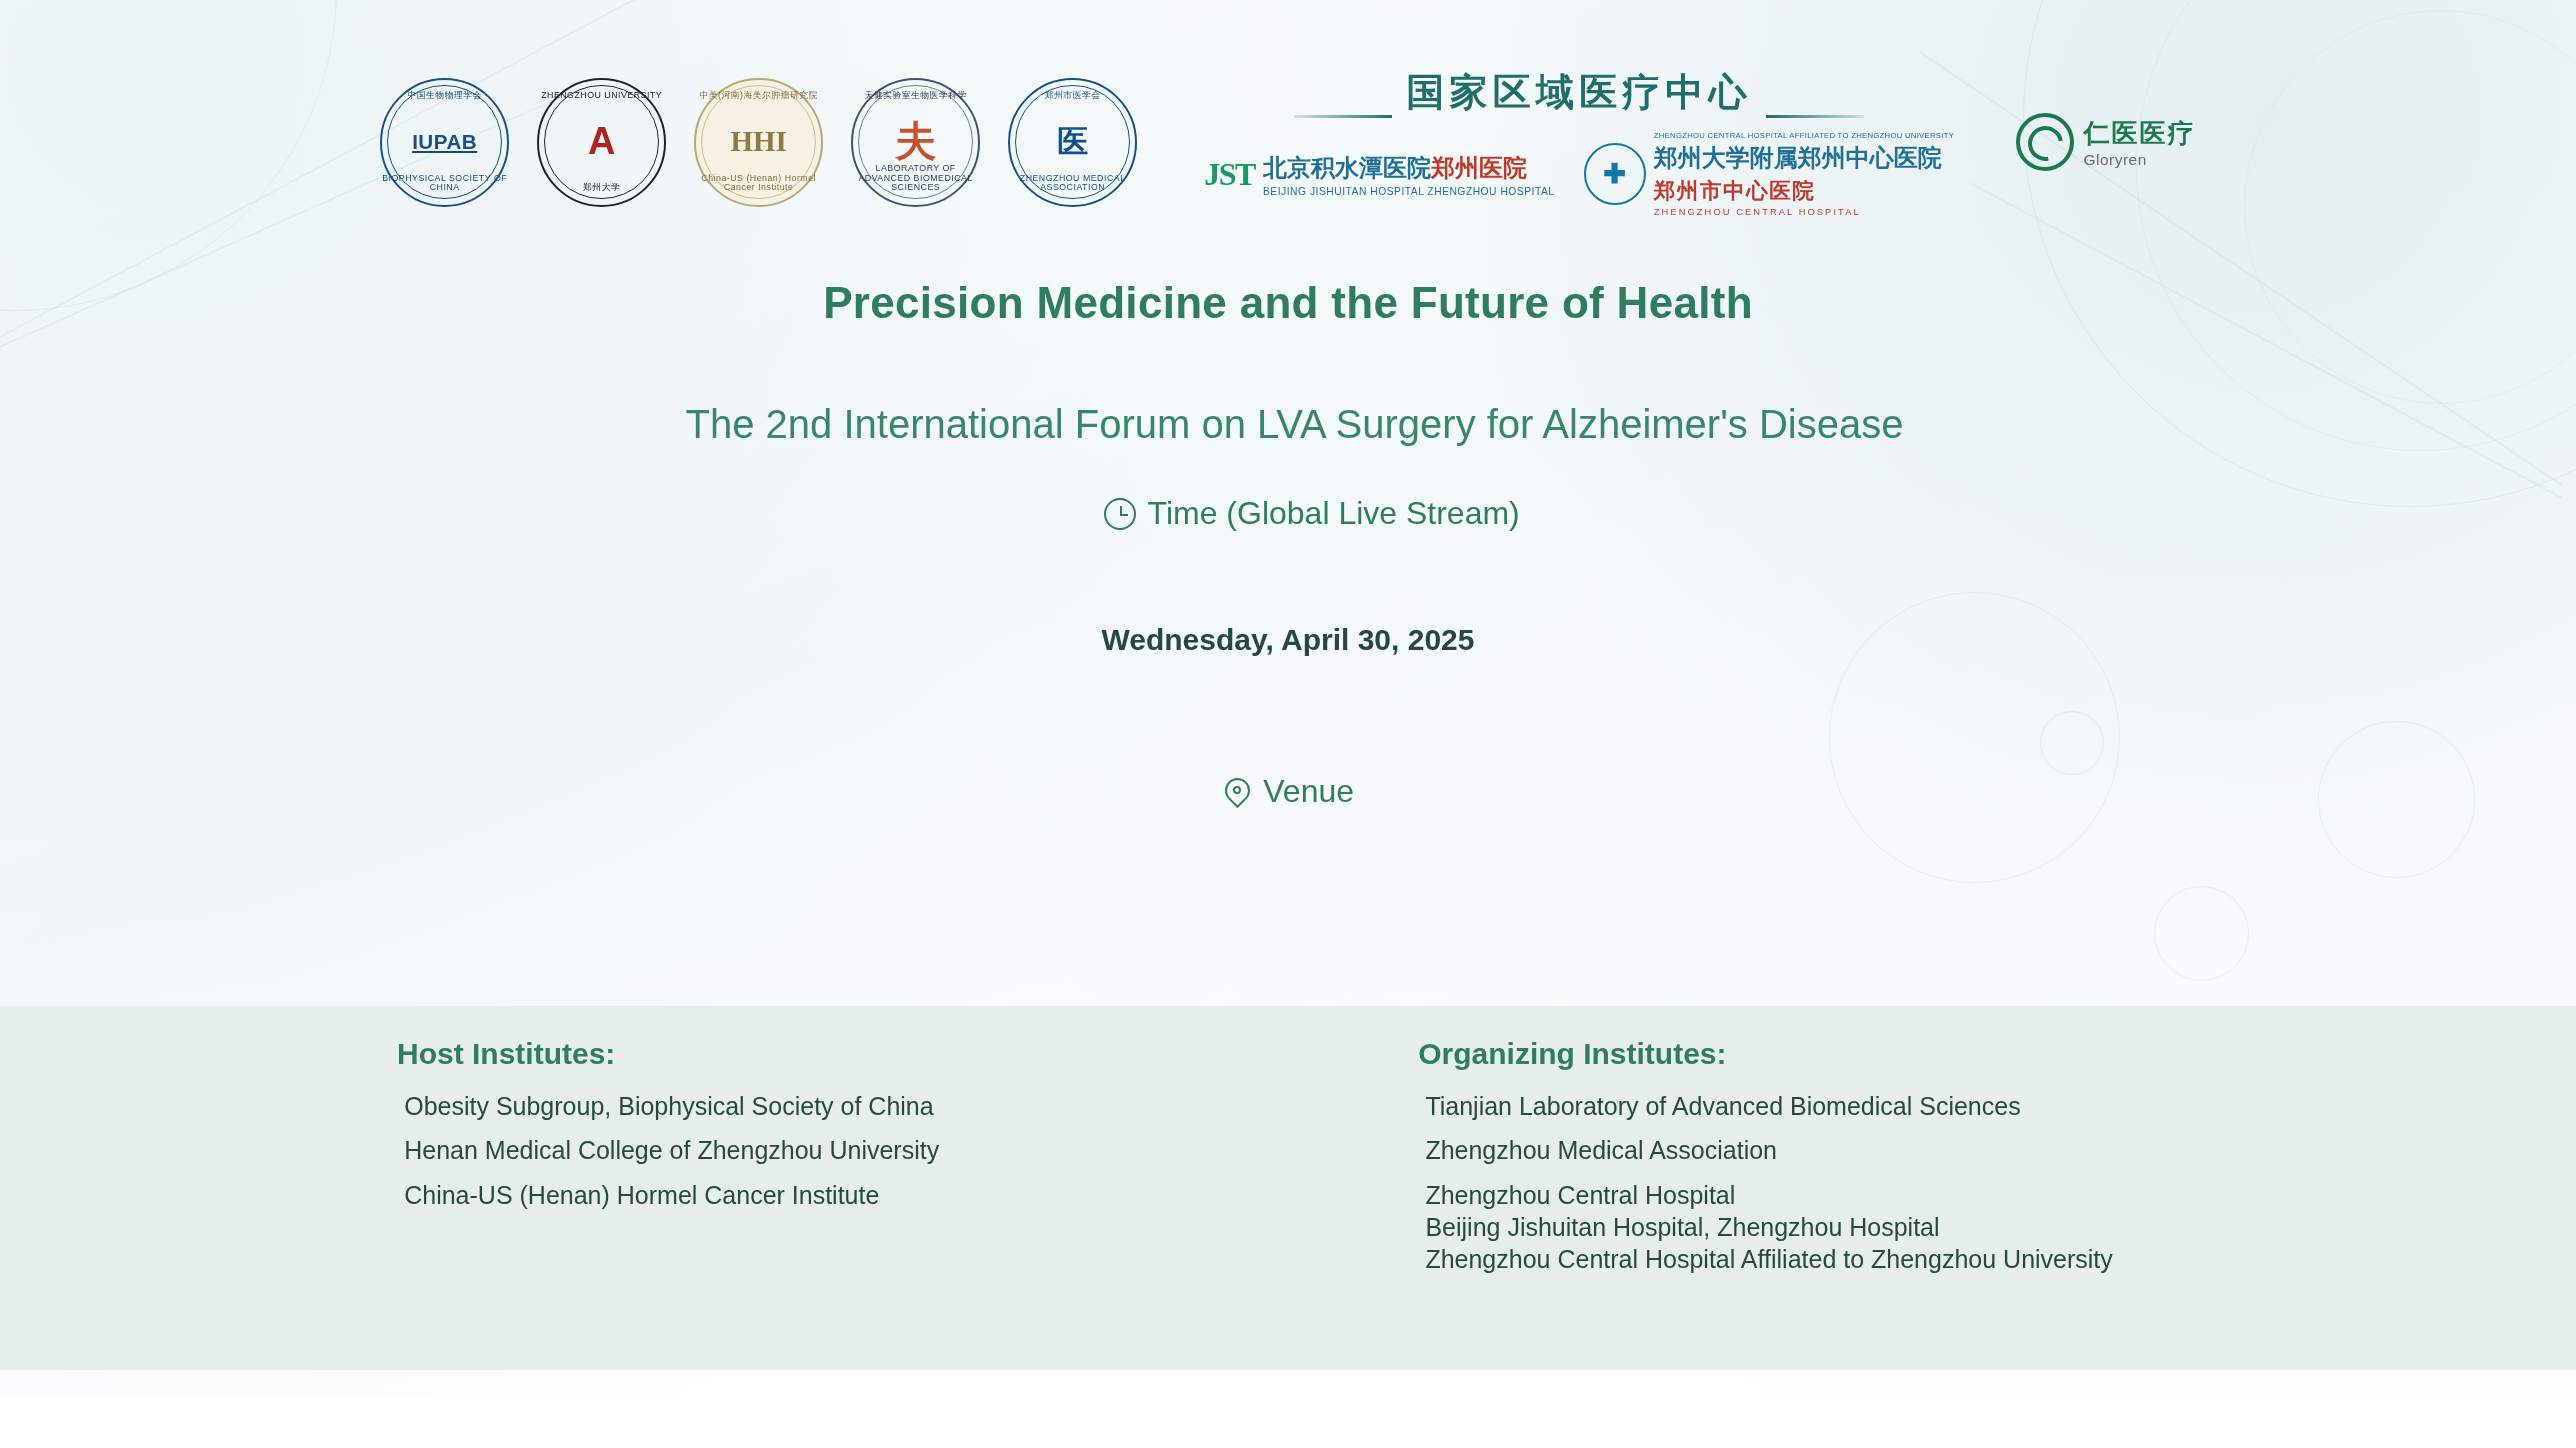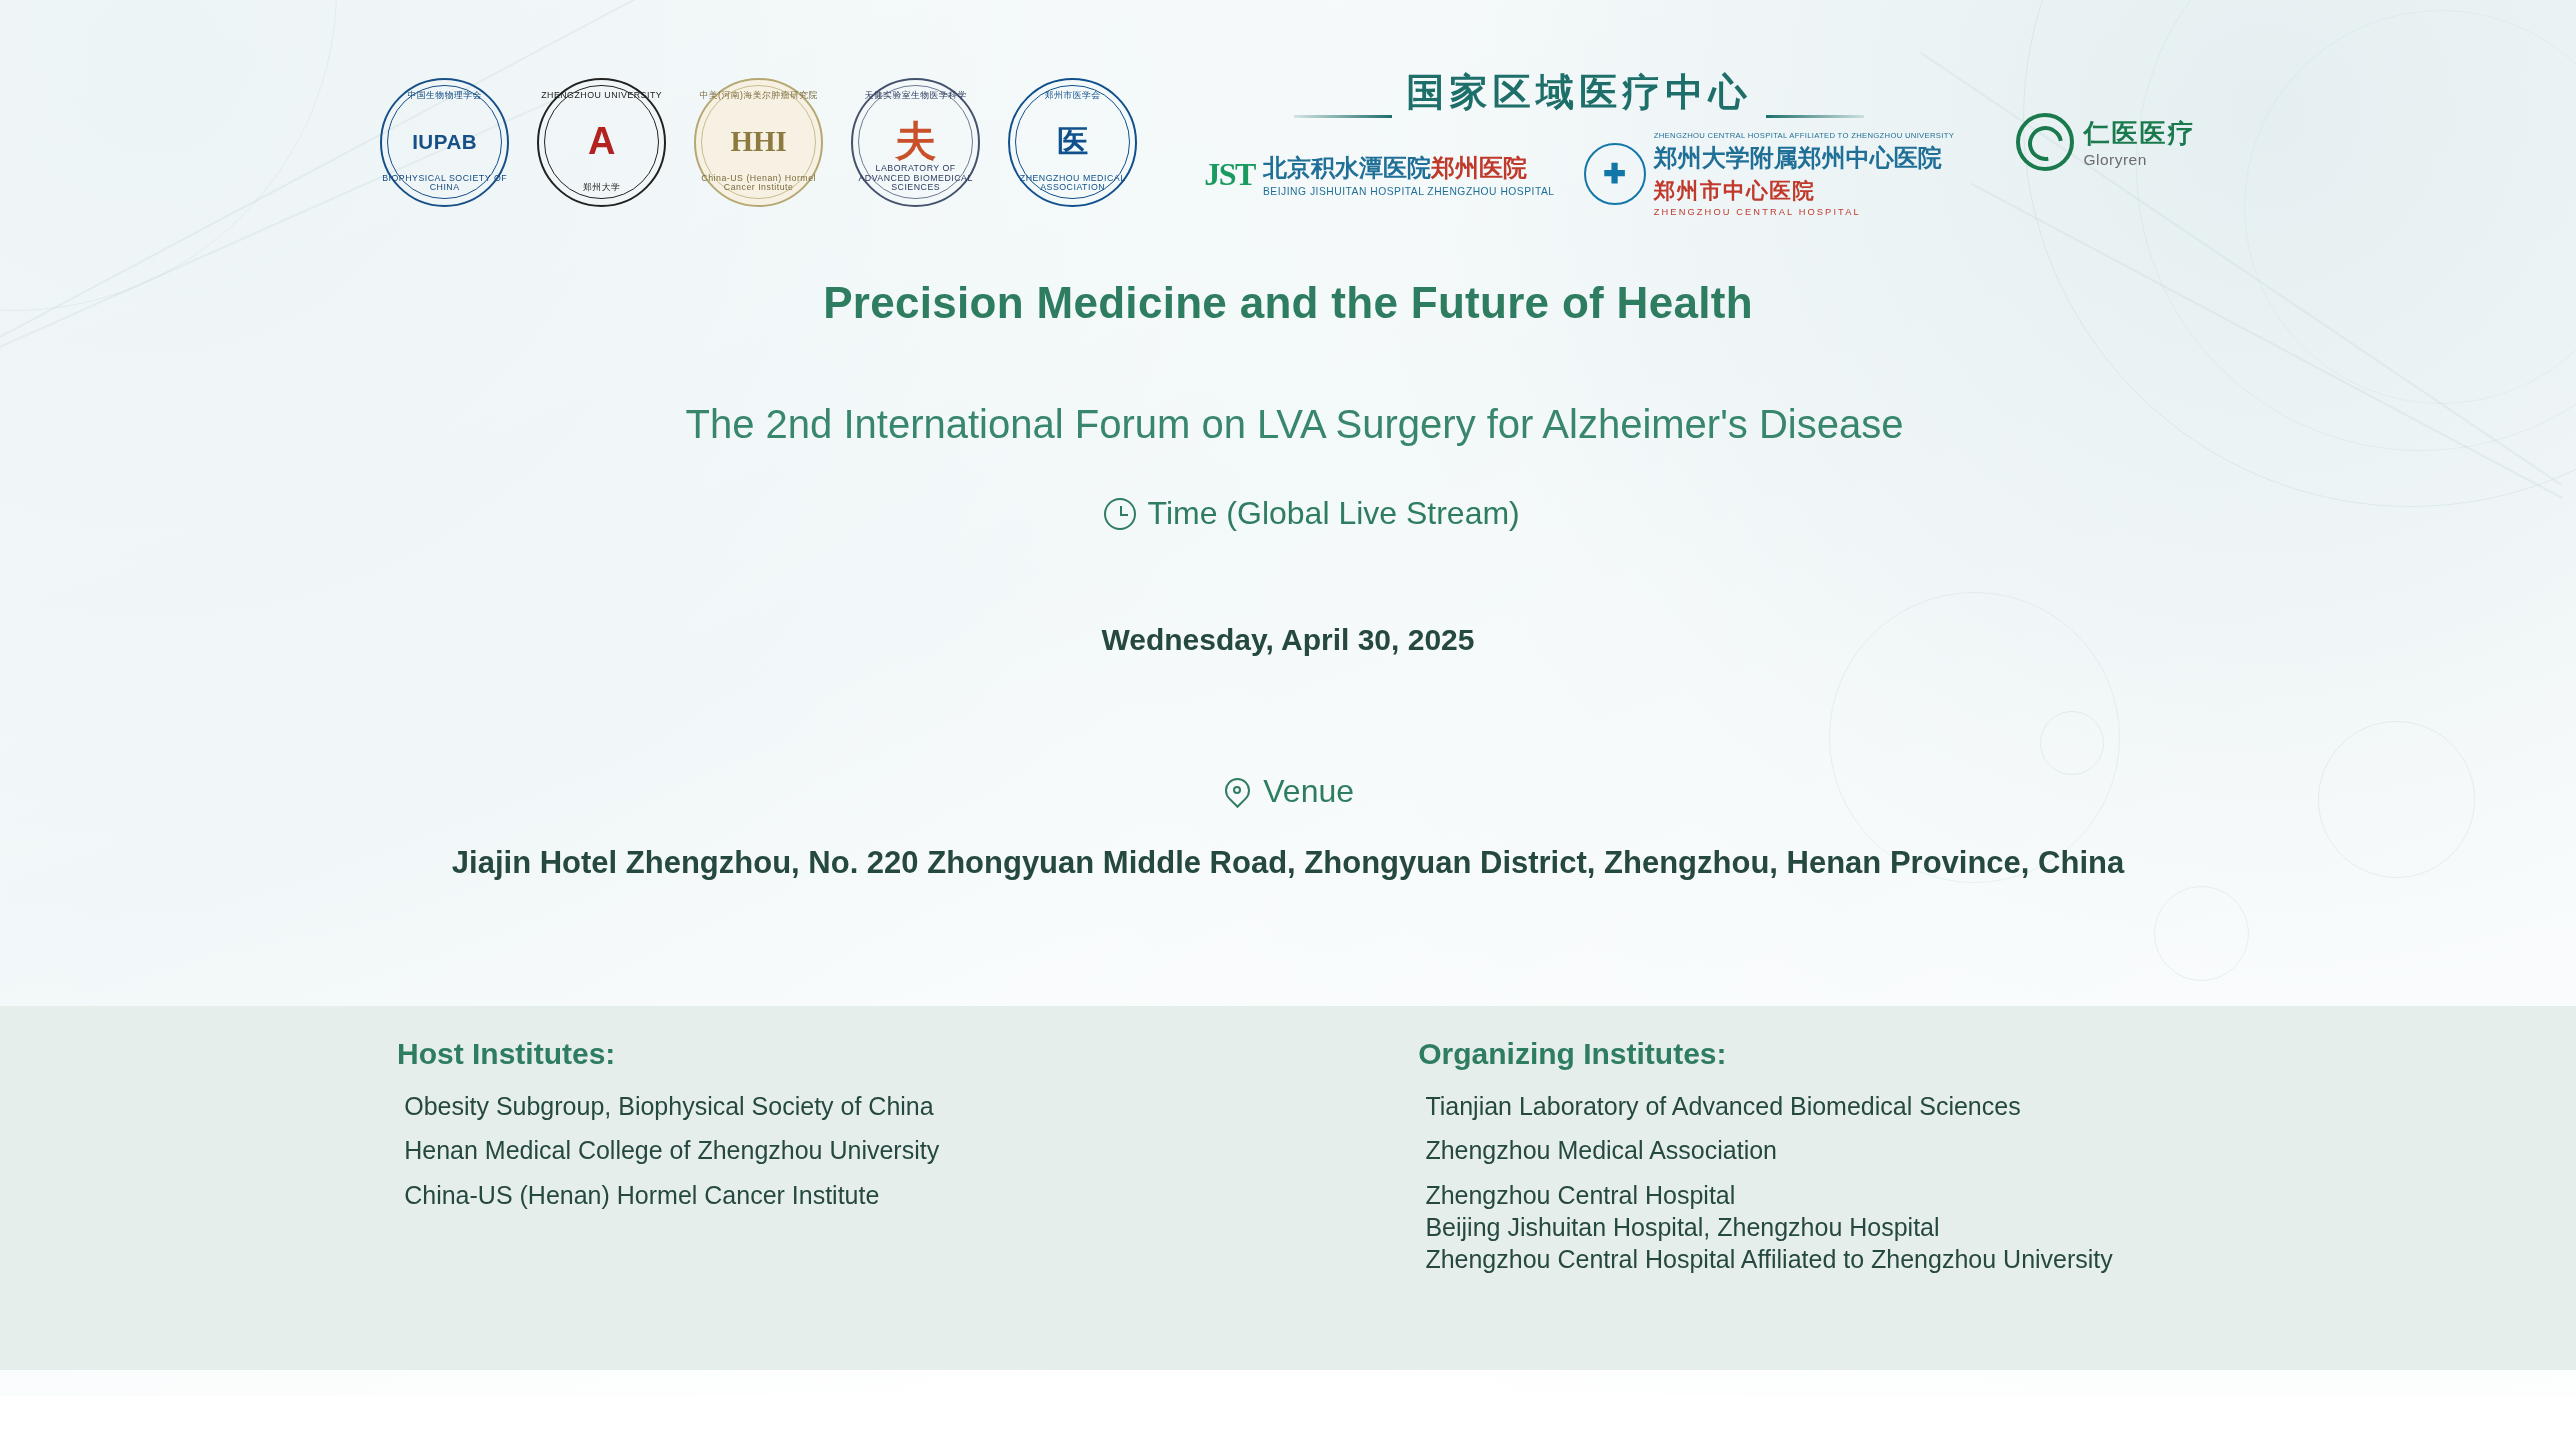--- a/index.html
+++ b/index.html
@@ -100,21 +100,21 @@
     letter-spacing: 0.5px;
   }
   .seal-top-text { top: 13.4px; }
   .seal-bottom-text { bottom: 13.4px; }
   .seal-core {
     font-weight: bold;
     font-size: 28px;
   }
 
   
-  .seal-iupab { border: 0; color: #12497f; }
+  .seal-iupab { border: 0; color: #12497f; text-decoration: underline; }
   .seal-iupab .ring { border: 2.1px solid #174f87; }
   .seal-iupab .ring2 { border: 1px solid #174f87; }
   .seal-iupab .seal-core { font-size: 20.6px; color:#174f87; letter-spacing:0.5px;}
 
   .seal-zzu { color: #1b1b1b; }
   .seal-zzu .ring { border: 2.1px solid #222; }
   .seal-zzu .ring2 { border: 1px solid #222; }
   .seal-zzu .seal-core { font-size: 38px; color: #b2221f; }
 
   .seal-hormel { color: #7a6a3c; background: #f6f1e2; }
@@ -511,21 +511,20 @@
   </div>
   <div class="date-line">Wednesday, April 30, 2025</div>
 
   <div class="venue-head section-head">
     <span class="icon-pin">
       <span class="pin-body"></span>
         <span class="pin-dot"></span>
     </span>
     <span class="label">Venue</span>
   </div>
-  <div class="venue-line">Jiajin Hotel Zhengzhou, No. 220 Zhongyuan Middle Road, Zhongyuan District, Zhengzhou, Henan Province, China</div>
 
   <div class="bottom-panel">
     <div class="panel-inner">
 
       <div class="col">
         <div class="col-head">Host Institutes:</div>
         <div class="col-items">
           <div class="col-item">Obesity Subgroup, Biophysical Society of China</div>
           <div class="col-item">Henan Medical College of Zhengzhou University</div>
           <div class="col-item">China-US (Henan) Hormel Cancer Institute</div>

